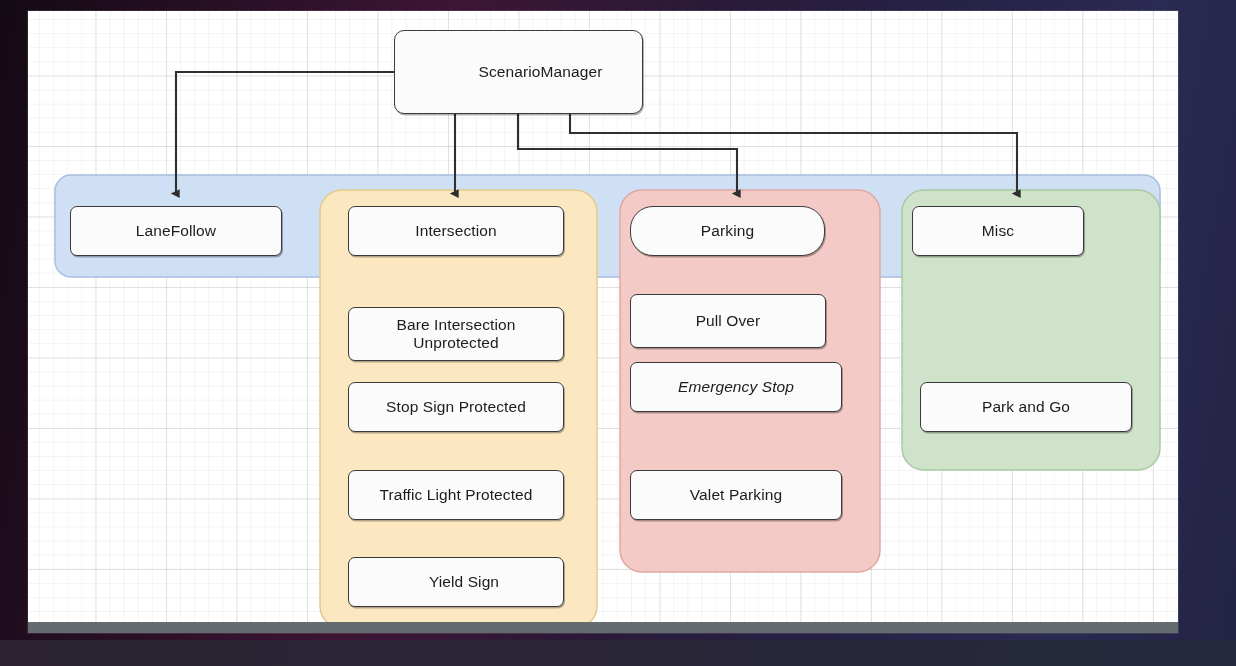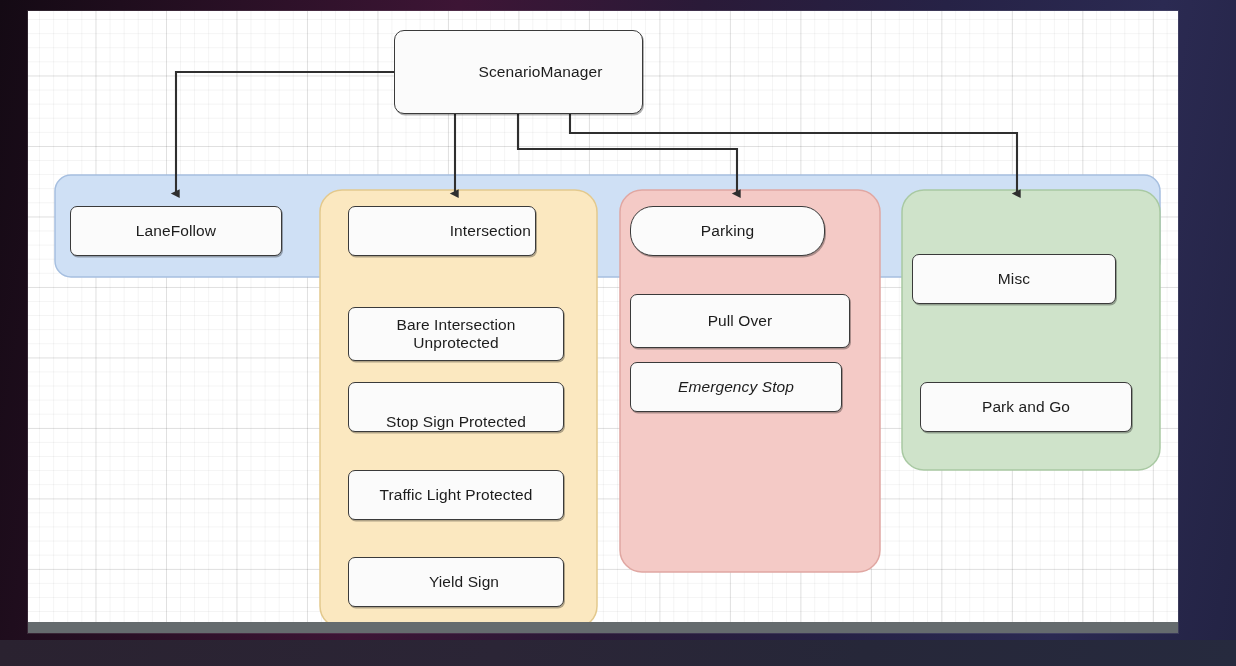--- a/index.html
+++ b/index.html
@@ -141,48 +141,51 @@
   </svg>
 
   <div class="node root" style="left:366px; top:19px; width:249px; height:84px;">
     <span class="node-label">ScenarioManager</span>
   </div>
 
   <div class="node" style="left:42px; top:195px; width:212px; height:50px;justify-content:center;">
     <span class="node-label">LaneFollow</span>
   </div>
 
-  <div class="node" style="left:320px; top:195px; width:188px; height:50px;justify-content:flex-end;">
+  <div class="node" style="left:320px; top:195px; width:216px; height:50px;">
     <span class="node-label">Intersection</span>
   </div>
   <div class="node" style="left:320px; top:283px; width:216px; height:54px;margin-top:13px;">
     <span class="node-label">Bare Intersection
 Unprotected</span>
   </div>
-  <div class="node" style="left:320px; top:371px; width:216px; height:50px;align-items:flex-end;">
+  <div class="node" style="left:320px; top:371px; width:216px; height:50px;">
     <span class="node-label">Stop Sign Protected</span>
   </div>
   <div class="node" style="left:320px; top:459px; width:216px; height:50px;">
     <span class="node-label">Traffic Light Protected</span>
   </div>
   <div class="node" style="left:320px; top:546px; width:216px; height:50px;padding-left:20px;">
     <span class="node-label">Yield Sign</span>
   </div>
 
   <div class="node" style="left:602px; top:195px; width:195px; height:50px;border-radius:23px;">
     <span class="node-label">Parking</span>
   </div>
-  <div class="node" style="left:602px; top:283px; width:220px; height:54px;justify-content:center;">
+  <div class="node" style="left:602px; top:283px; width:196px; height:54px;justify-content:center;">
     <span class="node-label">Pull Over</span>
   </div>
   <div class="node" style="left:602px; top:351px; width:212px; height:50px;font-style:italic;">
     <span class="node-label">Emergency Stop</span>
   </div>
+  <div class="node" style="left:602px; top:459px; width:212px; height:50px;">
+    <span class="node-label">Valet Parking</span>
+  </div>
 
-  <div class="node" style="left:884px; top:195px; width:204px; height:50px;margin-top:48px;">
+  <div class="node" style="left:884px; top:195px; width:172px; height:50px;">
     <span class="node-label">Misc</span>
   </div>
   <div class="node" style="left:884px; top:371px; width:212px; height:50px;margin-left:8px;">
     <span class="node-label">Park and Go</span>
   </div>
 
   <div id="canvas-bottom-strip"></div>
 </div>
 
 </body></html>

